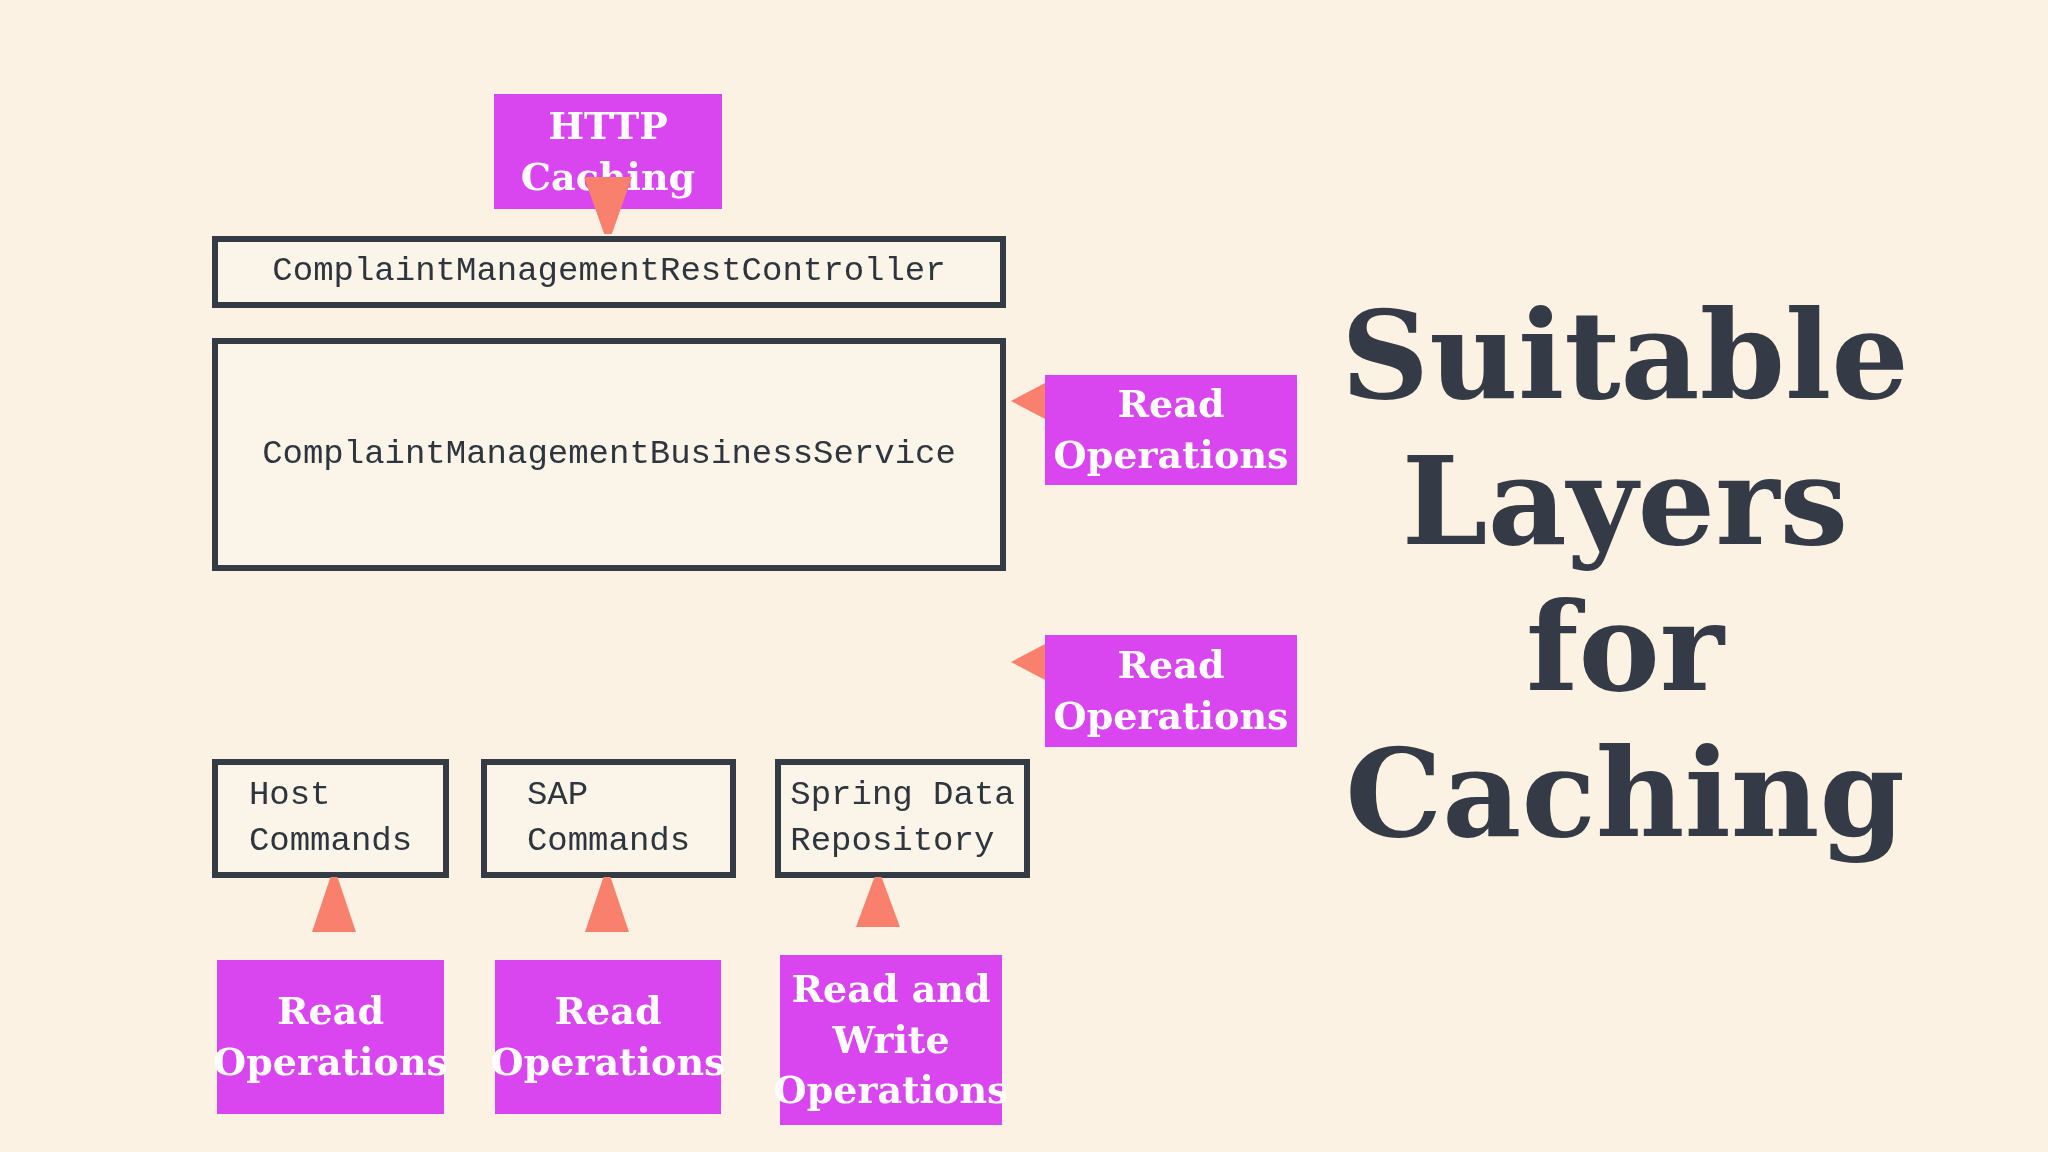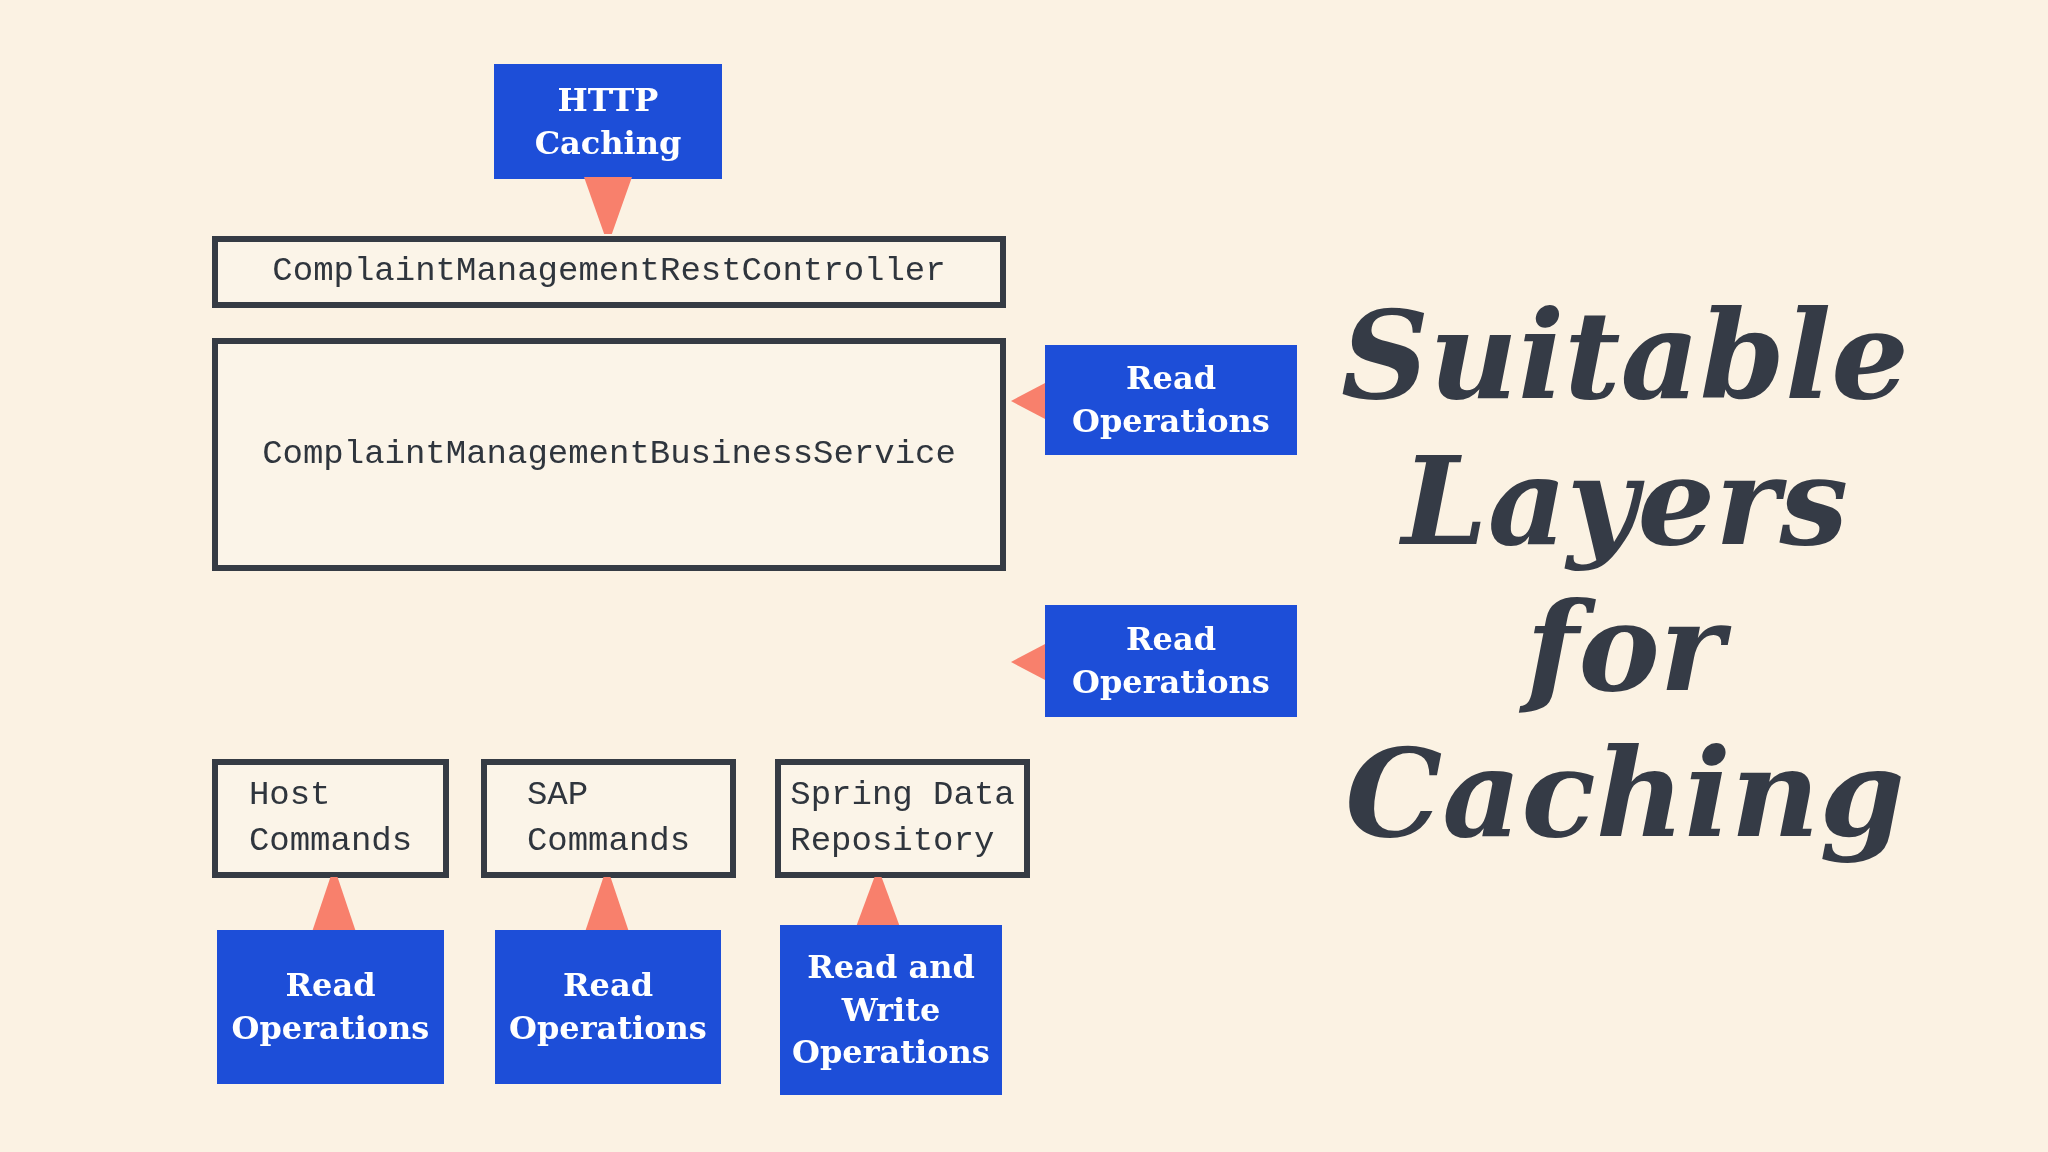--- a/index.html
+++ b/index.html
@@ -28,28 +28,29 @@
   .box-rest   {left:212px;top:236px;width:794px;height:72px;}
   .box-biz    {left:212px;top:338px;width:794px;height:233px;}
   .box-dam    {left:212px;top:603px;width:794px;height:113px;}
   .box-host   {left:212px;top:759px;width:237px;height:119px;}
   .box-sap    {left:481px;top:759px;width:255px;height:119px;}
   .box-spring {left:751px;top:759px;width:255px;height:119px;margin-left:24px;}
 
   
   .callout{
     position:absolute;
-    background:#1d4ed8;
+    background:#d946ef;
     color:#FFFFFF;
     font-family:"DejaVu Serif","Liberation Serif",serif;
     font-weight:700;
-    font-size:32px;line-height:1.34;
+    font-size:38px;line-height:1.34;
     display:flex;align-items:center;justify-content:center;
     text-align:center;
     white-space:pre-line;
+    margin-top:30px;
   }
   .co-http {left:494px;top:64px;width:228px;height:115px;}
   .co-ro1  {left:1045px;top:345px;width:252px;height:110px;}
   .co-ro2  {left:1045px;top:605px;width:252px;height:112px;}
   .co-rob1 {left:217px;top:930px;width:227px;height:154px;}
   .co-rob2 {left:495px;top:930px;width:226px;height:154px;}
   .co-rw   {left:780px;top:925px;width:222px;height:170px;}
 
   
   .tail{position:absolute;background:#F8806C;}
@@ -62,21 +63,21 @@
   .t-rob1{left:312px;top:877px;width:44px;height:55px;}
   .t-rob2{left:585px;top:877px;width:44px;height:55px;}
   .t-rw  {left:856px;top:877px;width:44px;height:50px;}
 
   
   .title{
     position:absolute;
     left:1215px;top:282px;width:820px;
     text-align:center;
     font-family:"DejaVu Serif","Liberation Serif",serif;
-    font-weight:700;font-style:italic;
+    font-weight:700;
     font-size:122px;line-height:146px;
     color:#353B46;
   }
 </style>
 </head>
 <body>
 
 <div class="stage">
 
   <div class="callout co-http">HTTP

